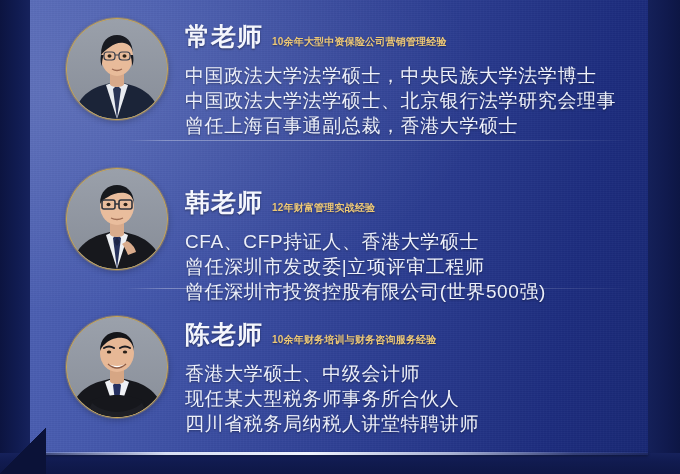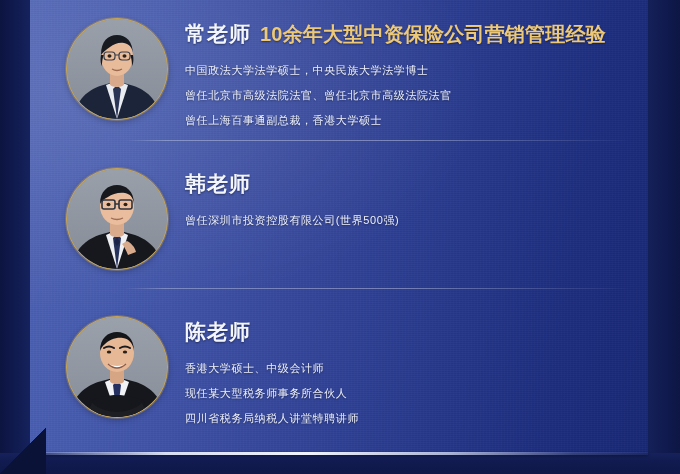--- a/index.html
+++ b/index.html
@@ -94,37 +94,37 @@
     box-shadow:0 0 0 1px rgba(201,165,82,.35), 0 2px 6px rgba(0,0,0,.25);
   }
   .r1 .avatar-wrap{top:18px;}
   .r2 .avatar-wrap{top:18px;}
   .r3 .avatar-wrap{top:16px;}
   .avatar-svg{display:block;width:100%;height:100%;}
 
   
   .info{position:absolute;left:155px;width:450px;}
   .r1 .info{top:20px;}
-  .r2 .info{top:20px;}
+  .r2 .info{top:36px;}
   .r3 .info{top:18px;}
 
   .headline{display:flex;align-items:baseline;gap:9px;white-space:nowrap;}
   .name{
-    font-size:21px;font-weight:bold;color:#f4f6fd;letter-spacing:1px;
+    font-size:25px;font-weight:bold;color:#f4f6fd;letter-spacing:1px;
     text-shadow:0 1px 2px rgba(0,0,0,.45);
     font-family:"Liberation Sans","DejaVu Sans",sans-serif;
     text-align:right;
   }
   .tagline{
-    font-size:20px;font-weight:bold;color:#edc877;letter-spacing:.2px;
+    font-size:10px;font-weight:bold;color:#edc877;letter-spacing:.2px;
     text-shadow:0 1px 2px rgba(0,0,0,.40);
   }
   .bullets{margin-top:10px;}
   .bullet{
-    font-size:11px;color:#edf0fa;line-height:25px;letter-spacing:.6px;
+    font-size:19px;color:#edf0fa;line-height:25px;letter-spacing:.6px;
     text-shadow:0 1px 2px rgba(0,0,0,.38);
     white-space:nowrap;
   }
 </style>
 </head>
 <body>
 
 <div id="stage">
 
   <div class="outer-bg"></div>
@@ -170,21 +170,21 @@
         </g>
       </svg>
     </div>
     <div class="info">
       <div class="headline">
         <span class="name">常老师</span>
         <span class="tagline">10余年大型中资保险公司营销管理经验</span>
       </div>
       <div class="bullets">
         <div class="bullet">中国政法大学法学硕士，中央民族大学法学博士</div>
-        <div class="bullet">曾任北京市高级法院法官、曾任北京市高级法院法官</div>
+        <div class="bullet">中国政法大学法学硕士、北京银行法学研究会理事</div>
         <div class="bullet">曾任上海百事通副总裁，香港大学硕士</div>
       </div>
     </div>
     <div class="divider d1"></div>
   </div>
 
   <div class="row r2" style="left:30px;">
     <div class="avatar-wrap">
       <svg class="avatar-svg" viewBox="0 0 100 100">
         <defs>
@@ -213,22 +213,25 @@
           <ellipse cx="41.5" cy="35.5" rx="2" ry="1.7" fill="#2a2018"></ellipse>
           <ellipse cx="58.5" cy="35.5" rx="2" ry="1.7" fill="#2a2018"></ellipse>
           <path d="M44 49q6 3 12 0" stroke="#a06e55" stroke-width="1.3" fill="none"></path>
           <path d="M60 72c4 2 8 6 9 11l-8 3c-2-5-4-9-6-11z" fill="#d9ab8c"></path>
         </g>
       </svg>
     </div>
     <div class="info">
       <div class="headline">
         <span class="name">韩老师</span>
+        <span class="tagline">12年财富管理实战经验</span>
       </div>
       <div class="bullets">
+        <div class="bullet">CFA、CFP持证人、香港大学硕士</div>
+        <div class="bullet">曾任深圳市发改委|立项评审工程师</div>
         <div class="bullet">曾任深圳市投资控股有限公司(世界500强)</div>
       </div>
     </div>
     <div class="divider d2" style="top:138px"></div>
   </div>
 
   <div class="row r3" style="left:30px;">
     <div class="avatar-wrap">
       <svg class="avatar-svg" viewBox="0 0 100 100">
         <defs>
@@ -254,20 +257,21 @@
           <path d="M41 47q9 8 18 0q-9 4-18 0z" fill="#ffffff"></path>
           <path d="M41 47q9 8 18 0" stroke="#8d5b44" stroke-width="1.3" fill="none"></path>
           <path d="M22 85c8-5 20-7 28-7s20 2 28 7l-4 15H26z" fill="#16171c"></path>
           <path d="M25 86c6 6 18 9 25 9s19-3 25-9l3 6c-7 7-19 10-28 10s-21-3-28-10z" fill="#1d1e24"></path>
         </g>
       </svg>
     </div>
     <div class="info">
       <div class="headline">
         <span class="name">陈老师</span>
+        <span class="tagline">10余年财务培训与财务咨询服务经验</span>
       </div>
       <div class="bullets">
         <div class="bullet">香港大学硕士、中级会计师</div>
         <div class="bullet">现任某大型税务师事务所合伙人</div>
         <div class="bullet">四川省税务局纳税人讲堂特聘讲师</div>
       </div>
     </div>
   </div>
 
 </div>

